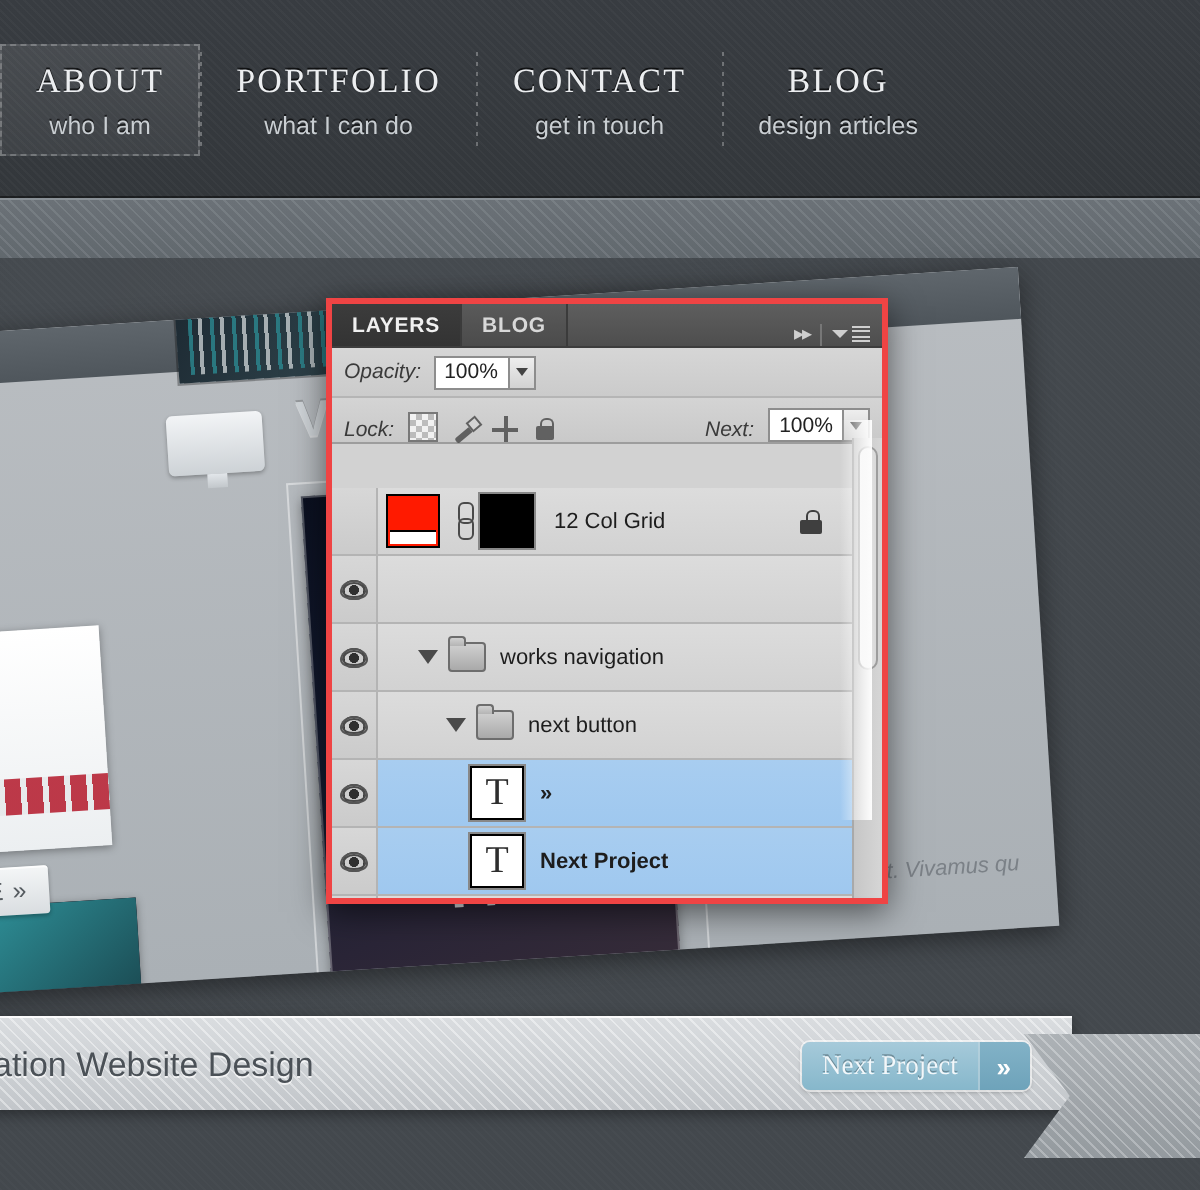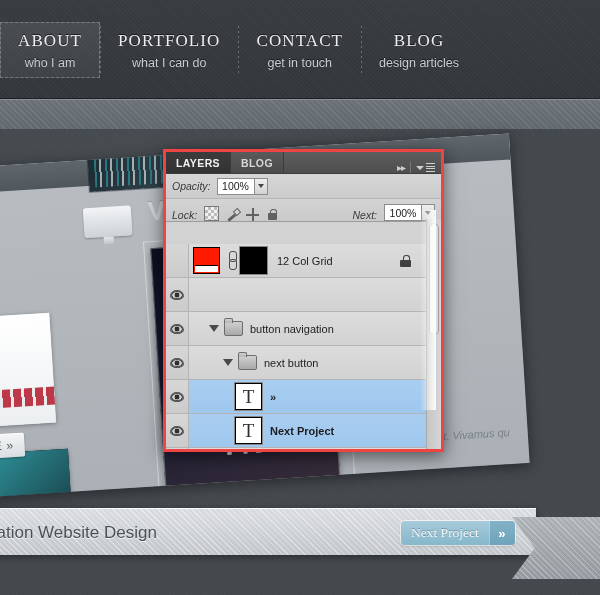--- a/index.html
+++ b/index.html
@@ -586,21 +586,21 @@
       </div>
 
       <div class="ps-layer">
         <div class="eyecell">
             <span class="eye"></span>
           </div>
         <div class="layerbody">
           <span class="indent" style="width:16px"></span>
           <span class="tri-open"></span>
           <span class="folder"></span>
-          <span class="lname">button navigation</span>
+          <span class="lname">works navigation</span>
         </div>
       </div>
 
       <div class="ps-layer">
         <div class="eyecell">
             <span class="eye"></span>
           </div>
         <div class="layerbody">
           <span class="indent" style="width:30px"></span>
           <span class="tri-open"></span>

